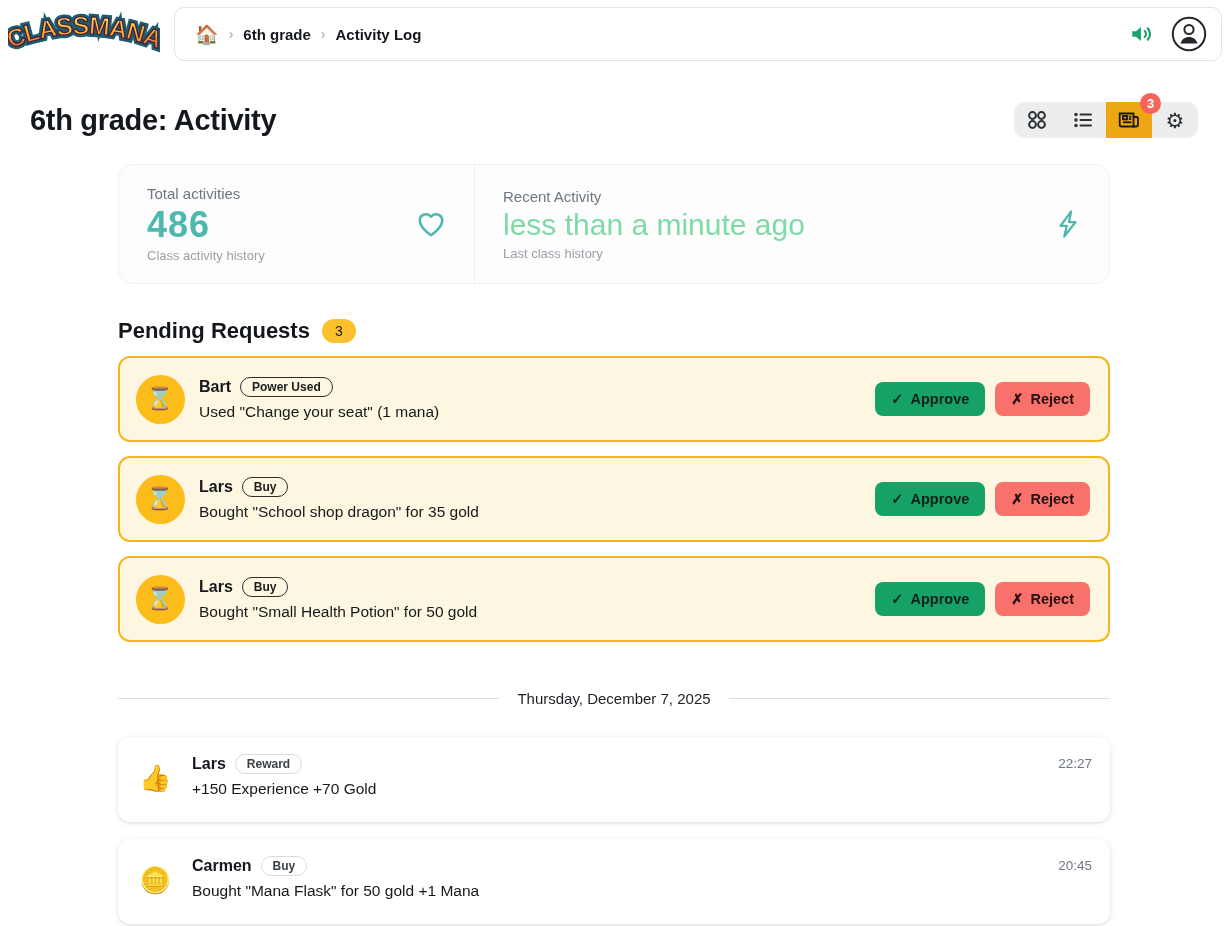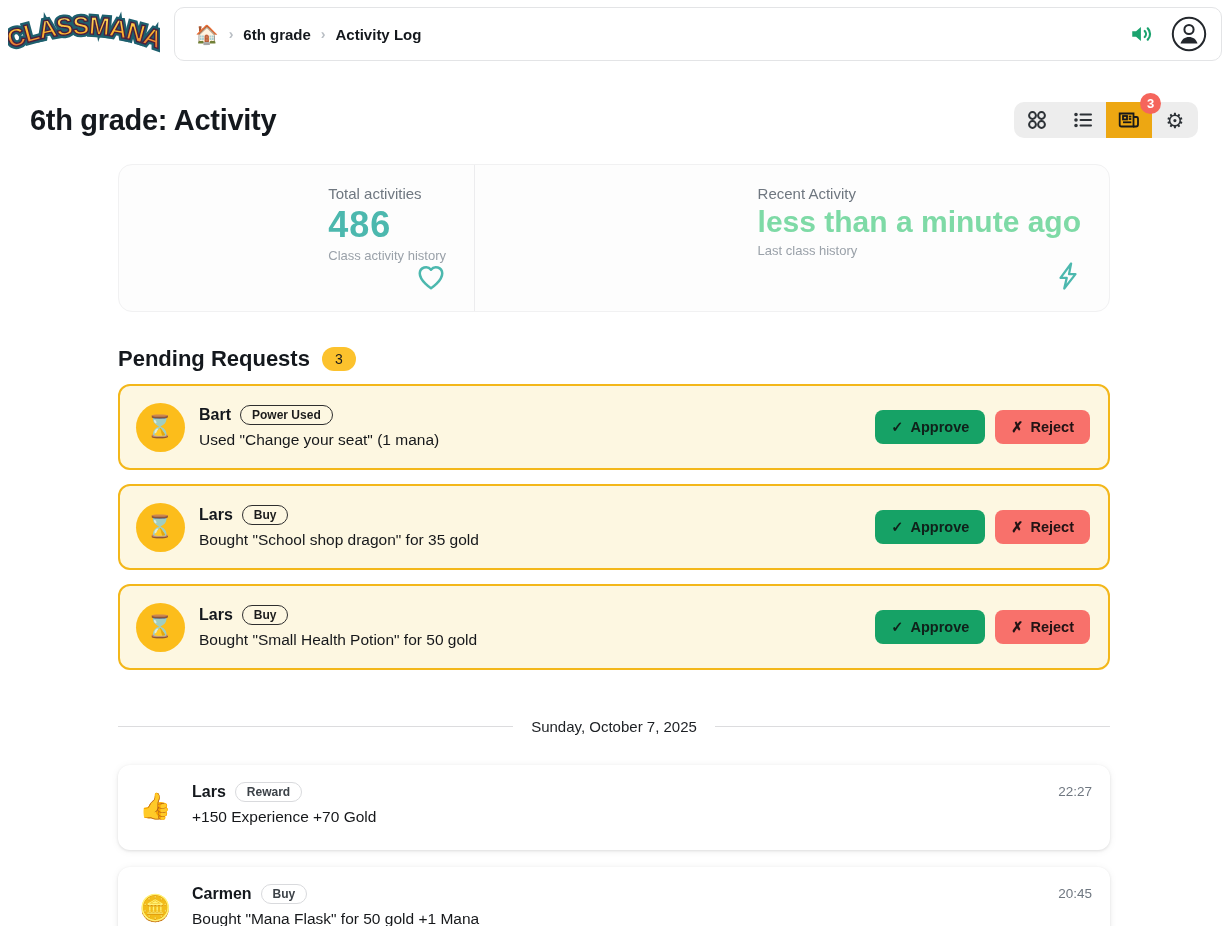--- a/index.html
+++ b/index.html
@@ -32,26 +32,26 @@
               background:#f5655c; color:#fff; font-size:13px; font-weight:bold;
               display:flex; align-items:center; justify-content:center; z-index:2; }
   .gear-glyph { font-size:21px; line-height:1; color:#2c3136; }
 
   
   .content { width:992px; margin:0 auto; }
 
   
   .stats-card { display:flex; margin-top:26px; background:#fdfdfd; border:1px solid #f1f1f2;
                 border-radius:14px; min-height:113px; }
-  .stat-col { padding:20px 28px; display:flex; align-items:flex-end; justify-content:space-between;flex-direction:column; }
+  .stat-col { padding:20px 28px; display:flex; align-items:center; justify-content:space-between; }
   .stat-col.left { width:356px; border-right:1px solid #ececee; }
   .stat-col.right { flex:1; }
   .stat-label { font-size:15px; color:#6f7780; margin-bottom:2px; }
   .stat-value-total { font-size:36px; font-weight:bold; color:#4cb8ae; letter-spacing:1px; line-height:1.15; }
-  .stat-value-recent { font-size:30px; font-weight:bold; color:#7edaa6; line-height:1.2; }
+  .stat-value-recent { font-size:30px; font-weight:normal; color:#7edaa6; line-height:1.2; }
   .stat-sub { font-size:13px; color:#9aa1a9; margin-top:3px; }
   .stat-icon { flex:0 0 auto; }
 
   
   .pending-head { display:flex; align-items:center; gap:12px; margin:34px 0 12px 0; }
   .pending-title { font-size:22px; font-weight:bold; }
   .pending-count { background:#fcc22d; color:#1c1c1c; border-radius:999px; padding:4px 13px;
                    font-size:14px; line-height:1.15; }
   .pending-card { display:flex; align-items:center; gap:14px; background:#fdf7e1;
                   border:2px solid #f3b71a; border-radius:12px; padding:14px 16px;
@@ -265,21 +265,21 @@
       </button>
       <button class="btn reject">
         <span>✗</span>
         <span>Reject</span>
       </button>
     </div>
   </div>
 
   <div class="date-divider">
     <div class="line"></div>
-    <div class="date-text">Sunday, October 7, 2025</div>
+    <div class="date-text">Thursday, December 7, 2025</div>
     <div class="line"></div>
   </div>
 
   <div class="feed-card">
     <div class="feed-icon">👍</div>
     <div class="feed-body">
       <div class="name-row">
         <span class="ent-name">Lars</span>
         <span class="feed-pill">Reward</span>
       </div>

